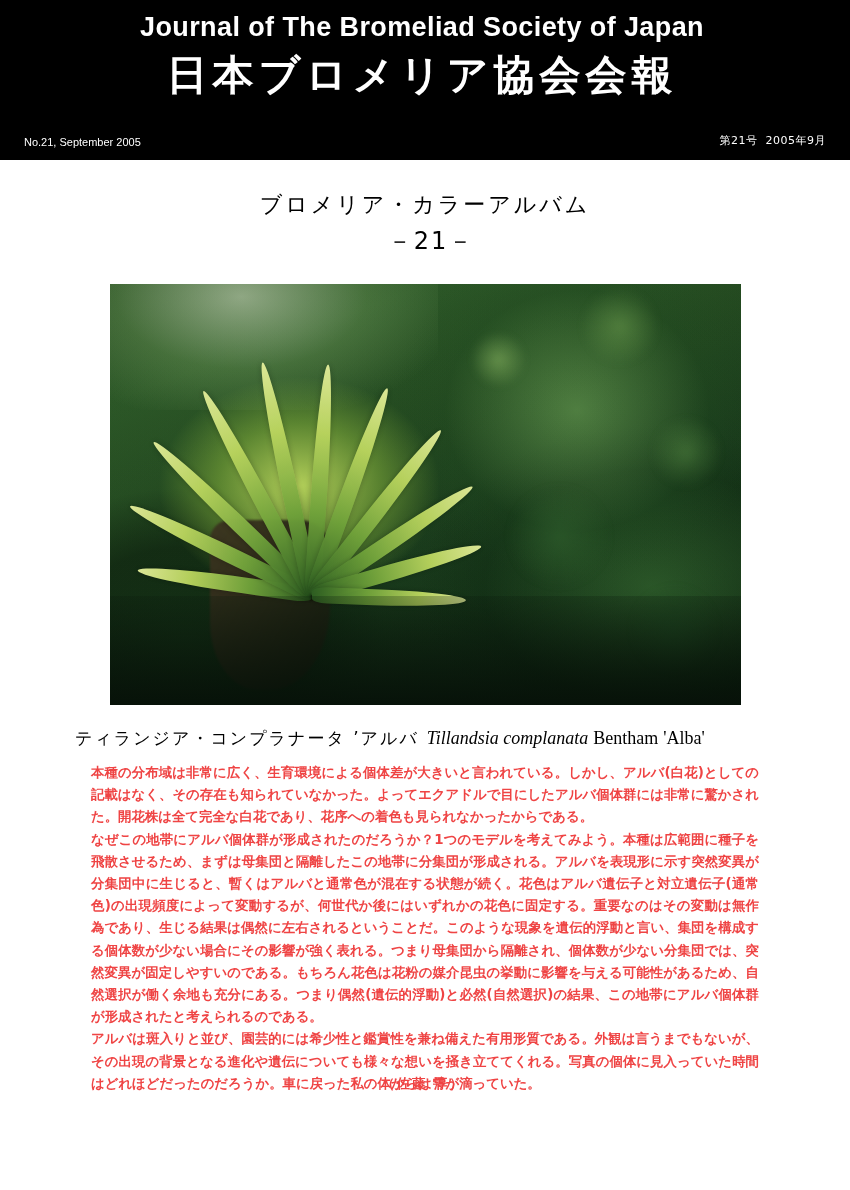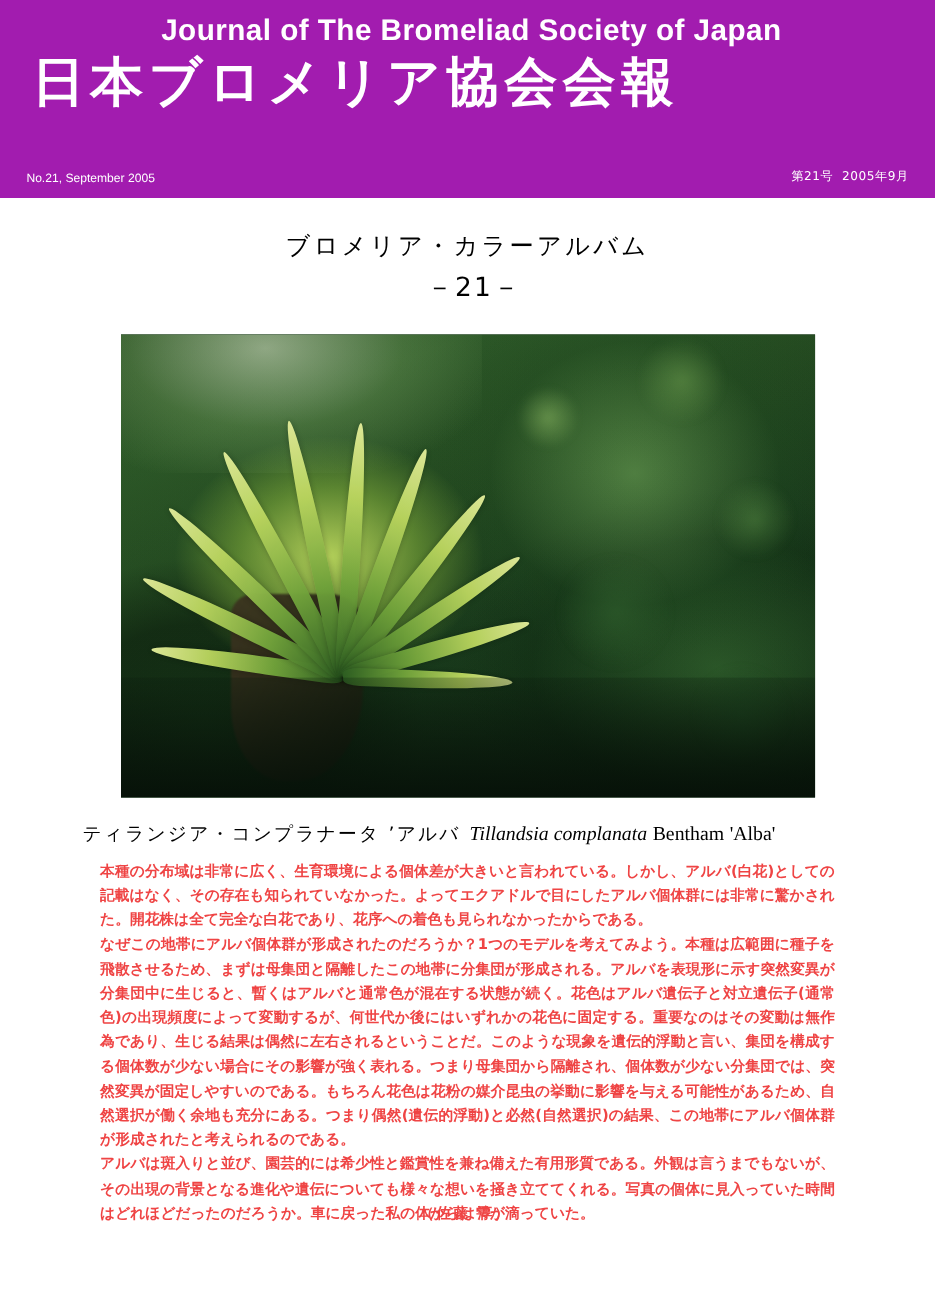--- a/index.html
+++ b/index.html
@@ -11,39 +11,40 @@
     width: 850px;
     height: 1190px;
     font-family: "Liberation Sans", sans-serif;
     color: #000;
     overflow: hidden;
     position: relative;
   }
 
   
   .masthead {
-    background: #a21caf;
+    background: #000000;
     color: #ffffff;
     width: 850px;
-    height: 180px;
+    height: 160px;
     box-sizing: border-box;
-    padding: 6px 22px 0 29px;
+    padding: 6px 22px 0 16px;
     position: relative;
   }
   .masthead-en {
     text-align: center;
     font-size: 27px;
     font-weight: bold;
     letter-spacing: 0.4px;
     line-height: 34px;
     margin-top: 4px;
     font-family: "Liberation Sans", sans-serif;
   }
   .masthead-jp {
-    font-size: 48px;
+    text-align: center;
+    font-size: 41px;
     font-weight: bold;
     letter-spacing: 5px;
     line-height: 58px;
     margin-top: 2px;
     font-family: "DejaVu Sans", sans-serif;
   }
   .masthead-issue {
     position: absolute;
     bottom: 12px;
     left: 0;

